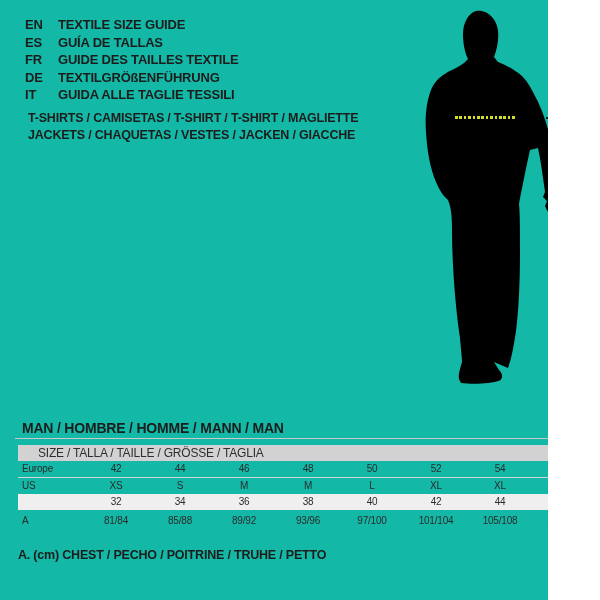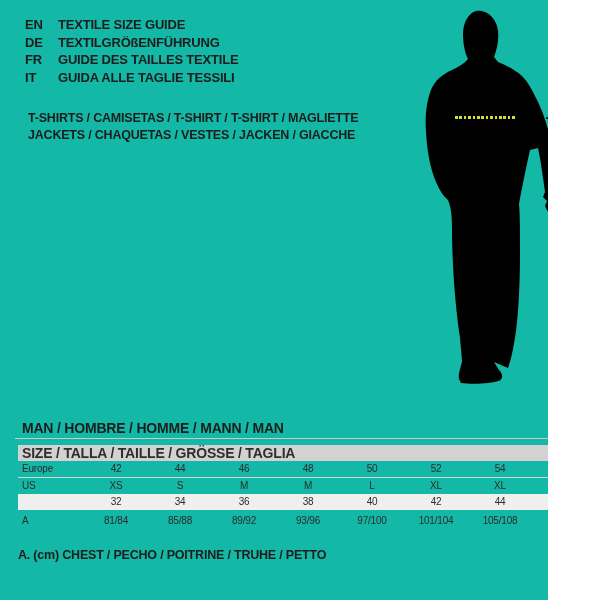--- a/index.html
+++ b/index.html
@@ -32,47 +32,51 @@
       font-weight:700; letter-spacing:-0.2px; }
   .footnote { position:absolute; left:18px; top:548px; font-size:12.5px;
       font-weight:700; letter-spacing:-0.2px; }
 
   
   .top-rule { position:absolute; left:15px; top:438px; width:585px; height:1px; background:#c9c9c9; }
 
   
   .size-table { position:absolute; left:18px; top:445px; width:578px; }
   .table-header { height:16px; line-height:16px; background:#d2d2d2; color:#2e2e2e;
-      font-size:14px; letter-spacing:-0.2px; padding-left:4px;font-weight:bold; }
+      font-size:12px; letter-spacing:-0.2px; padding-left:20px; }
   .t-row { display:grid; grid-template-columns:66px repeat(8,64px);
       font-size:10px; letter-spacing:-0.2px; color:#2b2b2b; }
   .t-row .lbl { text-align:left; padding-left:4px; }
   .t-row .val { text-align:center; }
   .row-europe { height:17px; line-height:16px; border-bottom:1px solid #d5d5d5; }
   .row-us     { height:16px; line-height:16px; }
   .row-alt    { height:16px; line-height:16px; background:#efefef; }
   .row-a      { height:18px; line-height:18px; padding-top:2px; }
 </style>
 </head>
 <body>
 
 <div id="stage">
 
   <div class="lang-block">
     <div class="lang-row">
       <span class="lang-code">EN</span>
       <span class="lang-label">TEXTILE SIZE GUIDE</span>
     </div>
     <div class="lang-row">
-      <span class="lang-code">DE</span>
-      <span class="lang-label">TEXTILGRÖßENFÜHRUNG</span>
+      <span class="lang-code">ES</span>
+      <span class="lang-label">GUÍA DE TALLAS</span>
     </div>
     <div class="lang-row">
       <span class="lang-code">FR</span>
       <span class="lang-label">GUIDE DES TAILLES TEXTILE</span>
+    </div>
+    <div class="lang-row">
+      <span class="lang-code">DE</span>
+      <span class="lang-label">TEXTILGRÖßENFÜHRUNG</span>
     </div>
     <div class="lang-row">
       <span class="lang-code">IT</span>
       <span class="lang-label">GUIDA ALLE TAGLIE TESSILI</span>
     </div>
   </div>
 
   <div class="cat-block">
     <div class="cat-line">T-SHIRTS / CAMISETAS / T-SHIRT / T-SHIRT / MAGLIETTE</div>
     <div class="cat-line">JACKETS / CHAQUETAS / VESTES / JACKEN / GIACCHE</div>

